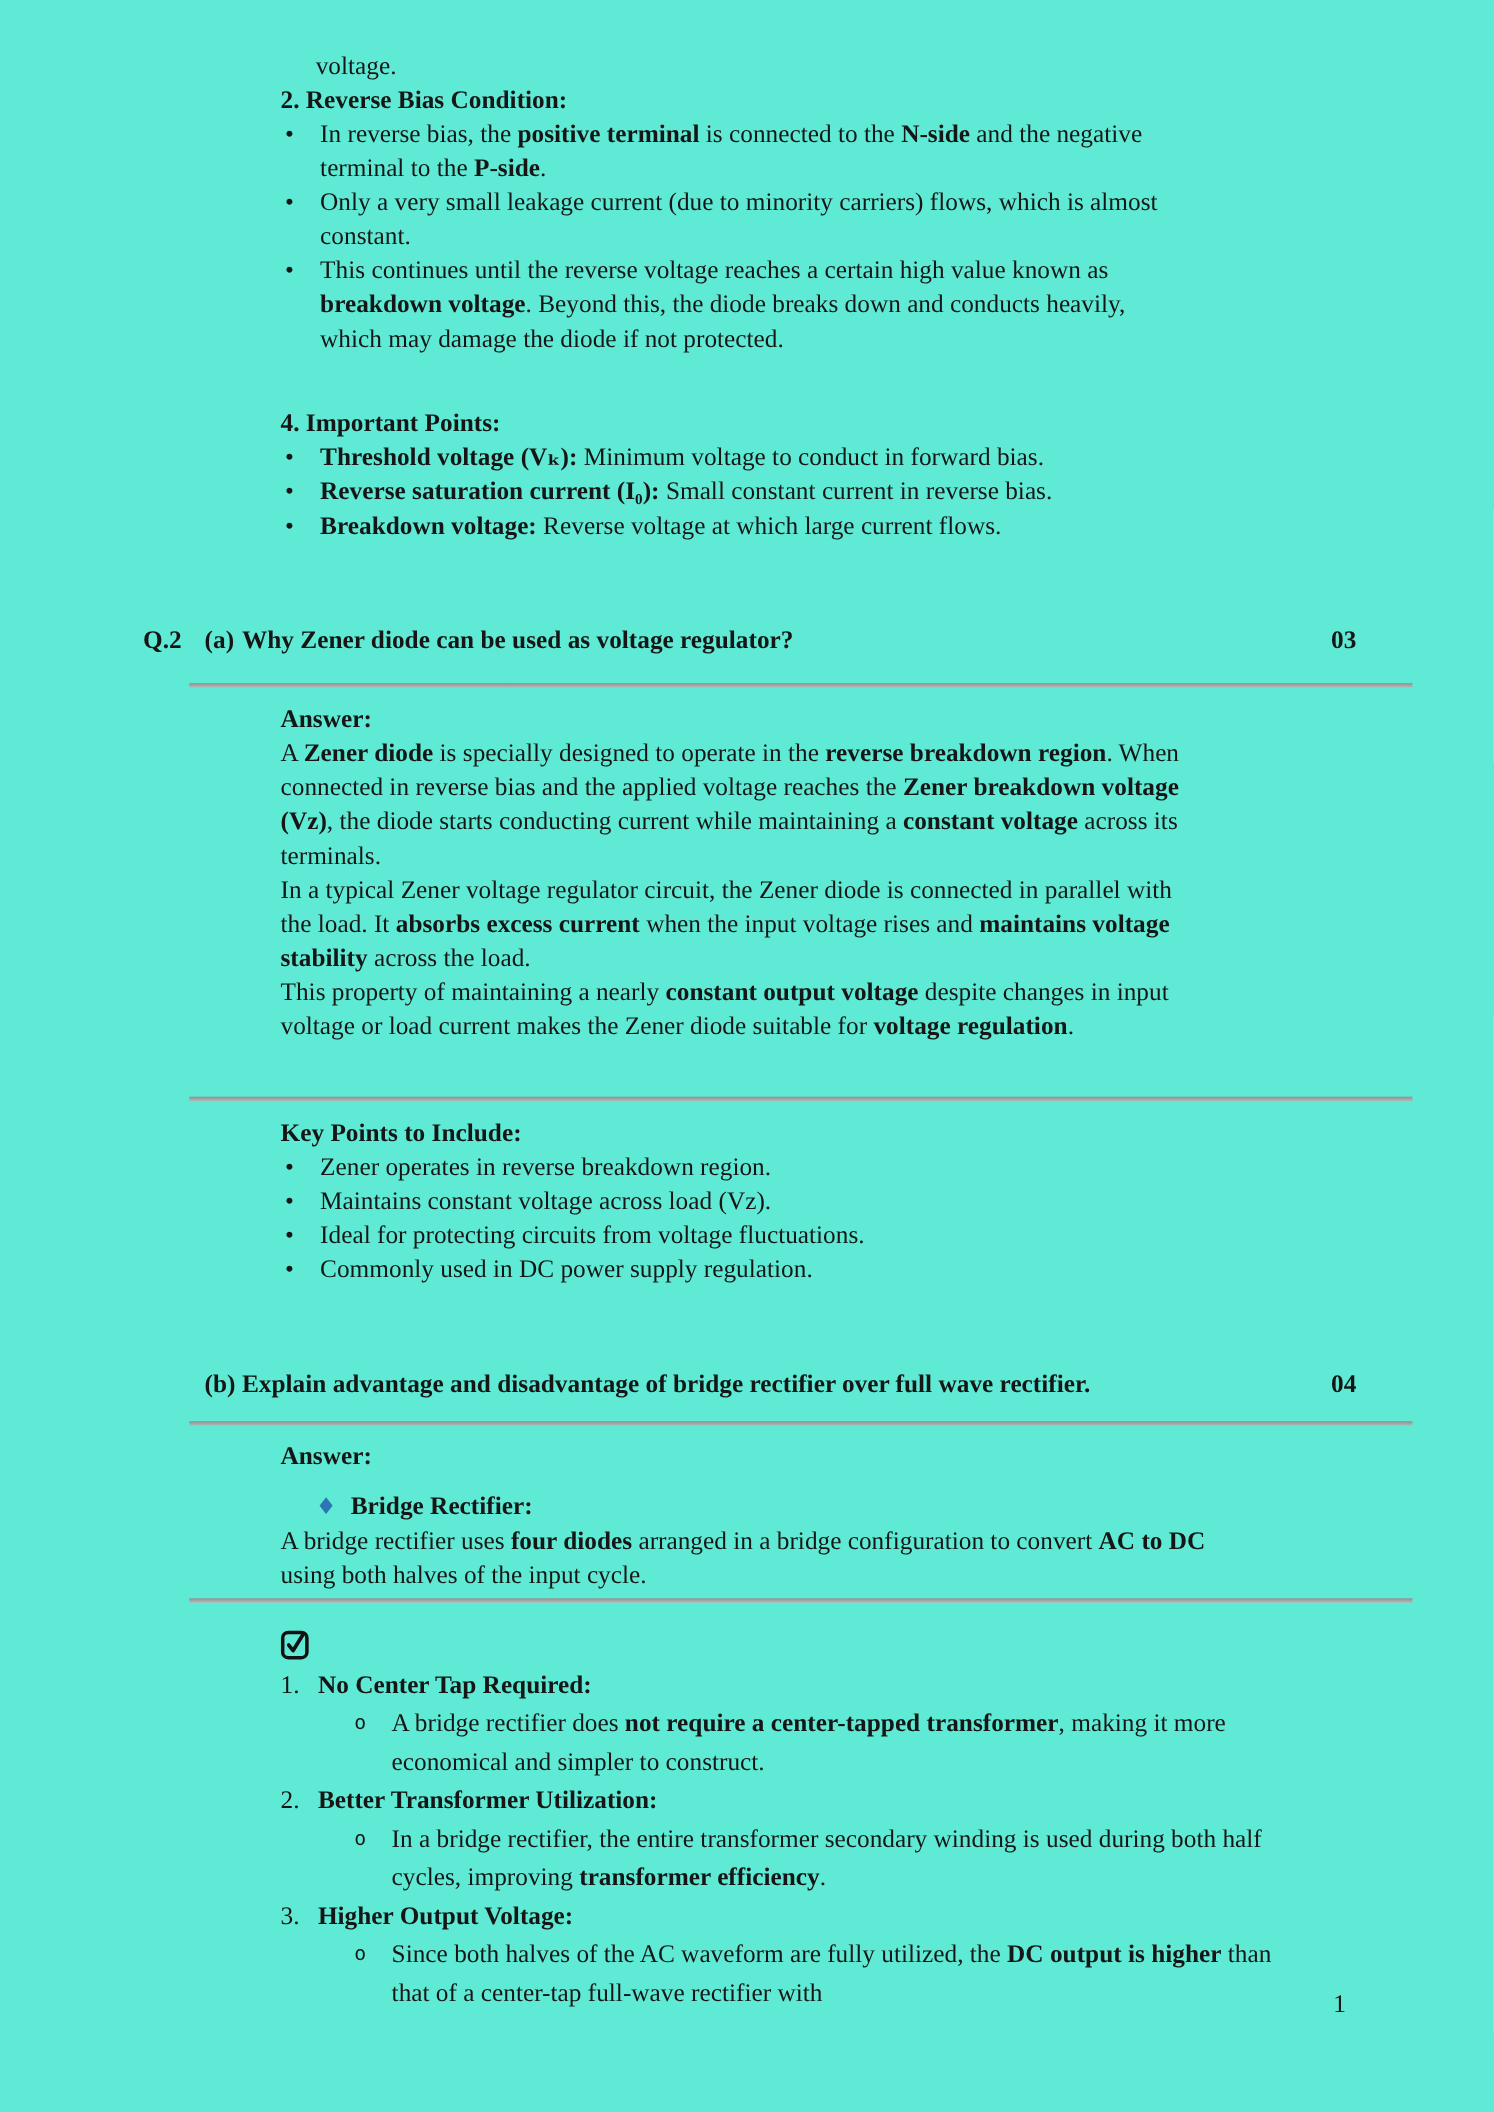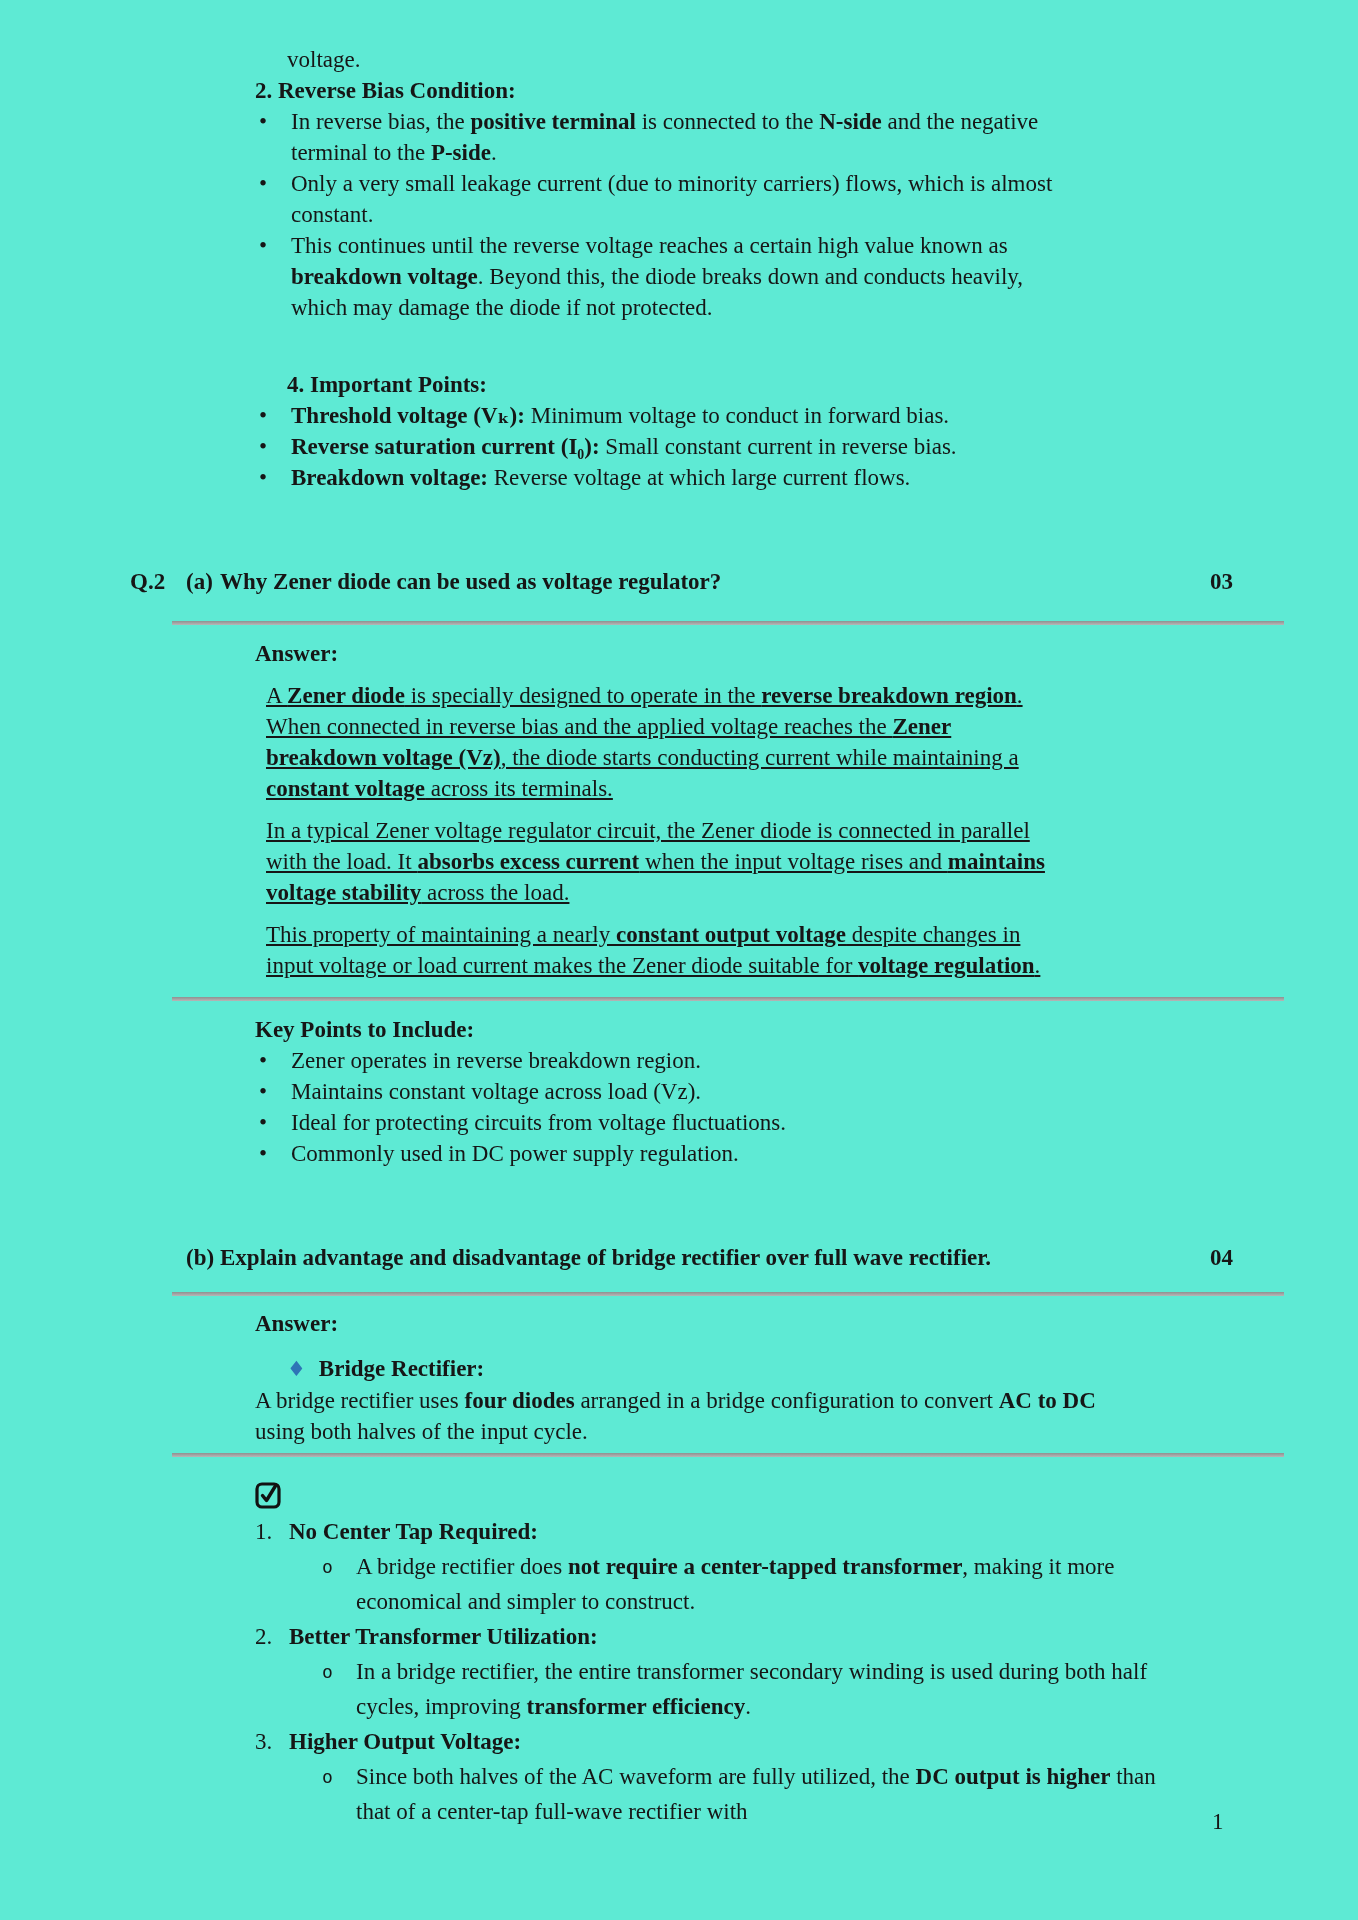--- a/index.html
+++ b/index.html
@@ -16,40 +16,40 @@
   .h{font-weight:700;}
   .abs{position:absolute;}
   .blk{position:absolute;}
 
   
   .contA{top:44px;left:255px;width:818px;}
   .indent1{margin-left:32px;}
   .brow{display:flex;}
   .bm{flex:0 0 32px;padding-left:4px;}
   .bt{flex:1;}
-  .gap45{margin-top:46px;margin-left:32px;}
+  .gap45{margin-top:46px;}
 
   
   .qrowA{top:566px;}
   .qrowB{top:1242px;}
   .qno{left:130px;font-weight:700;}
   .qpartA{left:186px;font-weight:700;}
   .qtextA{left:220px;white-space:nowrap;font-weight:bold;}
   .marksA{left:1210px;font-weight:700;}
 
   
   .rule{position:absolute;left:172px;width:1112px;height:4px;
         background:linear-gradient(#909090,#b7b7b7);}
   .r1{top:621px;}
   .r2{top:997px;}
   .r3{top:1292px;}
   .r4{top:1453px;}
 
   .answerA{top:638px;left:255px;width:818px;}
-  .answerA p{margin:11px;text-decoration:underline;}
+  .answerA p{margin:0;}
 
   .keypoints{top:1014px;left:255px;width:818px;}
 
   .answerB{top:1308px;left:255px;width:866px;}
   .answerB p{margin:0;}
   .drow{display:flex;align-items:baseline;margin-top:14px;margin-left:32px;}
   .diamond{color:#2e75b6;font-family:"DejaVu Sans",sans-serif;font-size:21px;
            margin-right:13px;flex:none;}
 
   .adv{top:1474px;left:255px;width:935px;line-height:35px;}

